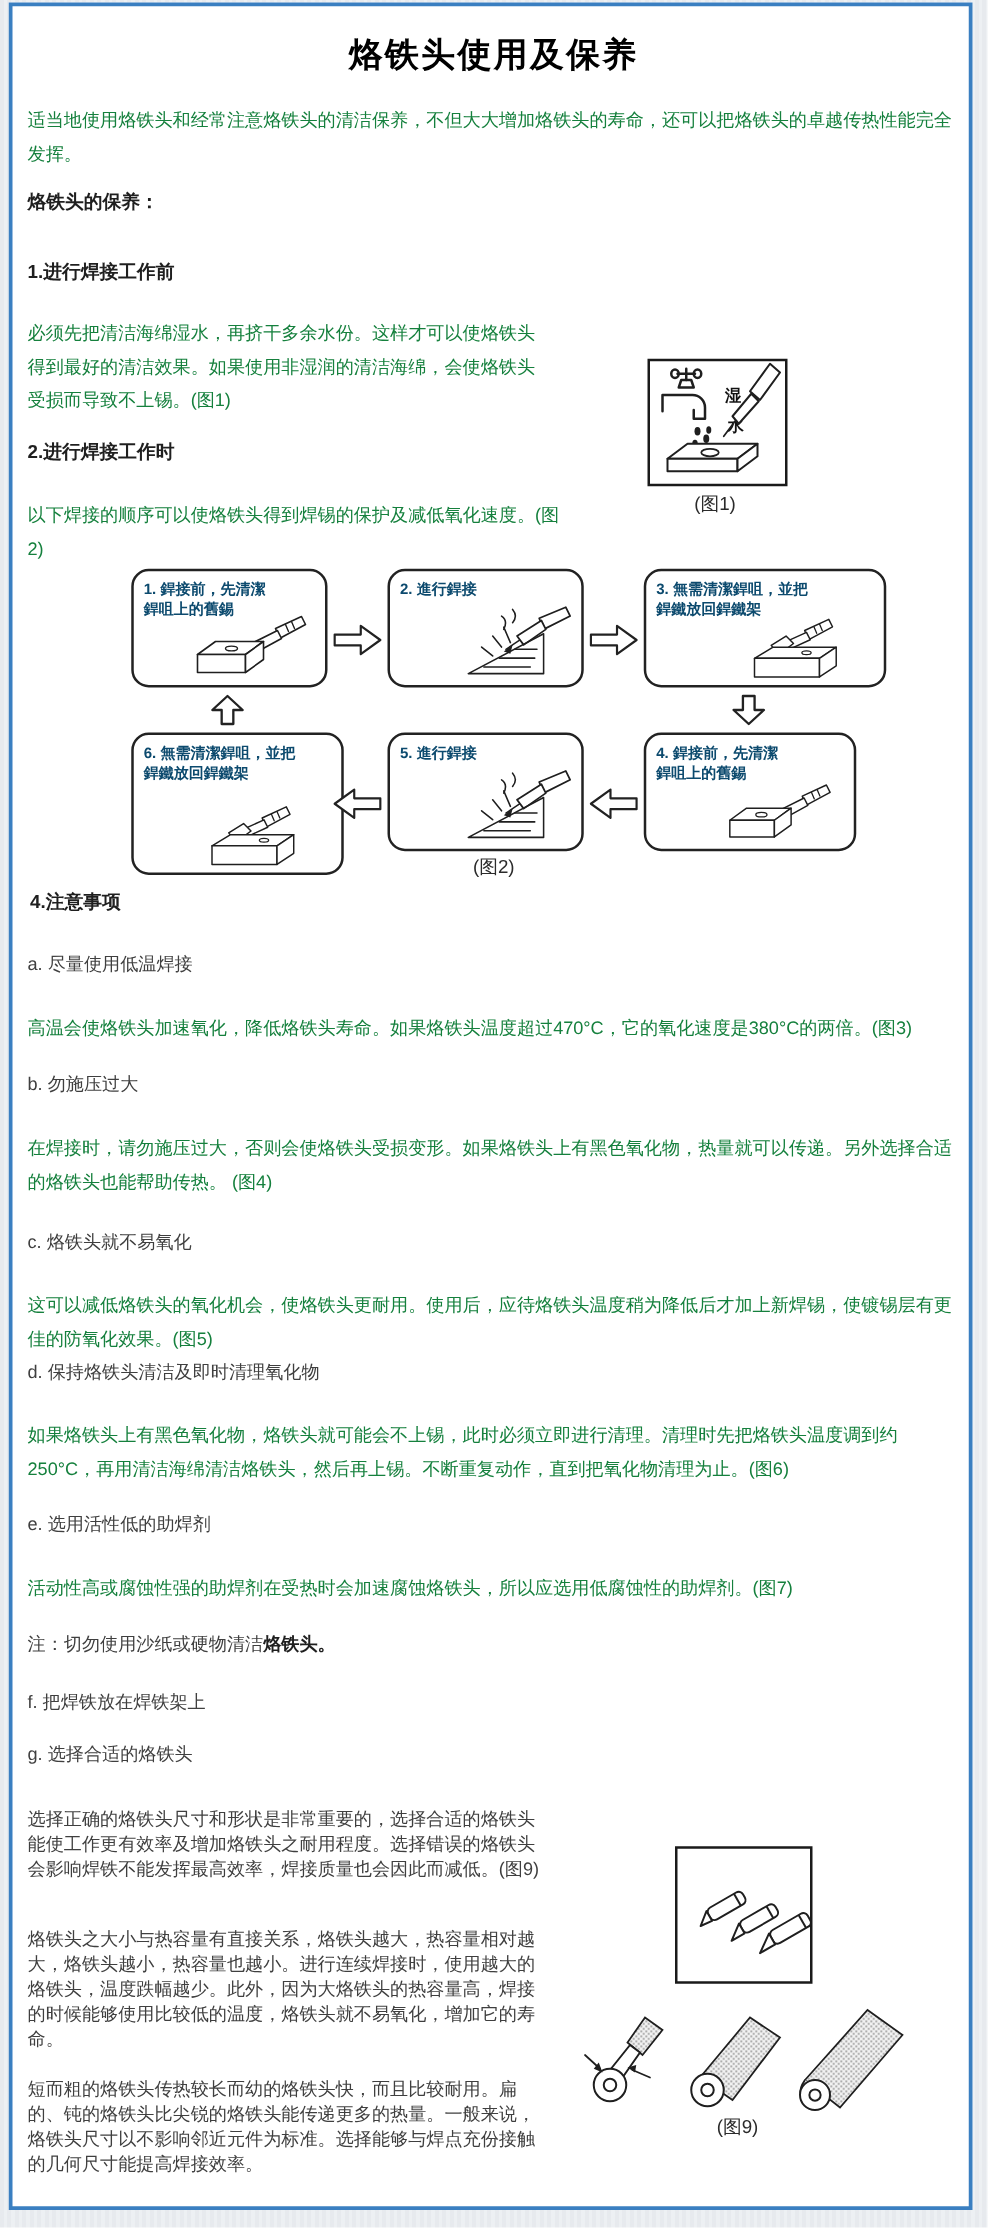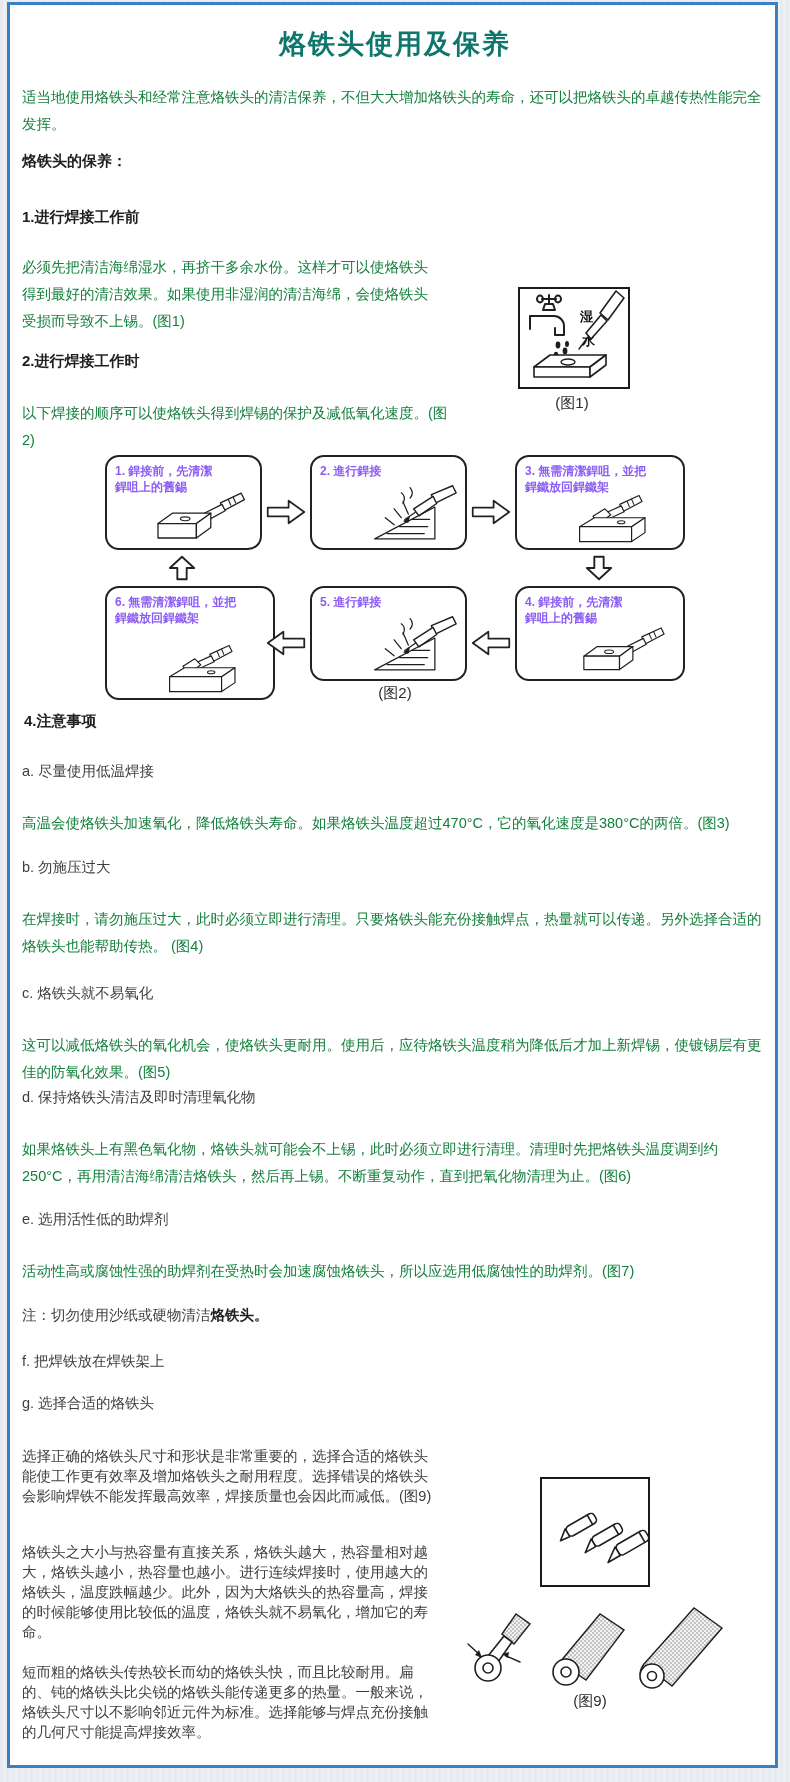--- a/index.html
+++ b/index.html
@@ -9,35 +9,35 @@
     font-family:"Liberation Sans","DejaVu Sans",sans-serif;
     color:#3f3f3f;
   }
   .card{
     position:absolute;left:7px;top:2px;width:765px;height:1760px;
     background:#ffffff;border:3px solid #3a7fc1;box-sizing:content-box;
   }
   .abs{position:absolute;}
   .title{
     left:0;top:26px;width:790px;text-align:center;
-    font-size:27px;font-weight:bold;color:#0f766e;letter-spacing:2px;
+    font-size:27px;font-weight:bold;color:#000000;letter-spacing:2px;
   }
   .para{font-size:14.5px;line-height:27px;color:#15803d;}
   .para-tight{font-size:14.5px;line-height:20px;color:#3f3f3f;}
   .h-bold{font-size:15px;font-weight:bold;color:#1f1f1f;}
   .item-label{font-size:14.5px;color:#3f3f3f;}
   .fig-frame{border:2px solid #1a1a1a;background:#fff;}
   .fig-caption{font-size:15px;color:#2b2b2b;text-align:center;}
   .flow-box{
     border:2px solid #222;border-radius:14px;background:#fff;
     box-sizing:border-box;
   }
   .flow-text{
     position:absolute;left:8px;top:6px;
-    font-size:12px;font-weight:bold;line-height:16px;color:#8b5cf6;
+    font-size:12px;font-weight:bold;line-height:16px;color:#0c4a6e;
     white-space:pre-line;
   }
   .flow-art{position:absolute;right:2px;bottom:2px;}
   .note-em{font-weight:bold;color:#1f1f1f;}
   svg{display:block;}
   .lineart{stroke:#1f1f1f;fill:none;stroke-width:2;stroke-linecap:round;stroke-linejoin:round;}
   .lineart-thin{stroke:#1f1f1f;fill:none;stroke-width:1.4;stroke-linecap:round;stroke-linejoin:round;}
   .whiteface{fill:#ffffff;stroke:#1f1f1f;stroke-width:1.6;stroke-linejoin:round;}
   .blockarrow{fill:#ffffff;stroke:#222;stroke-width:2;stroke-linejoin:round;}
 </style>
@@ -114,21 +114,21 @@
     <line class="lineart-thin" x1="74" y1="32" x2="62" y2="40"></line>
     <polygon class="lineart-thin" points="28,62 96,62 96,26"></polygon>
     <line class="lineart-thin" x1="42" y1="56" x2="84" y2="56"></line>
     <line class="lineart-thin" x1="56" y1="48" x2="88" y2="48"></line>
     <line class="lineart-thin" x1="70" y1="40" x2="90" y2="40"></line>
     <path class="lineart-thin" d="M58,38 l-8,-10 M66,34 l-6,-14 M50,46 l-10,-8"></path>
     <path class="lineart-thin" d="M60,22 q4,-8 -2,-12 M68,16 q5,-6 0,-12"></path>
     <polygon points="60,42 68,36 66,44" fill="#1f1f1f"></polygon>
   </svg>
 </div>
-<div class="abs flow-box" style="left:515px;top:455px;width:170px;height:95px;">
+<div class="abs flow-box" style="left:515px;top:455px;width:194px;height:95px;">
   <div class="flow-text">3. 無需清潔銲咀，並把
     銲鐵放回銲鐵架</div>
   <svg class="flow-art" width="130" height="52" viewBox="0 0 130 70">
     <polygon class="whiteface" points="70,14 96,2 100,10 74,24"></polygon>
     <line class="lineart-thin" x1="80" y1="10" x2="83" y2="17"></line>
     <line class="lineart-thin" x1="86" y1="7" x2="89" y2="14"></line>
     <polygon class="whiteface" points="50,26 72,16 76,24 54,34"></polygon>
     <line class="lineart-thin" x1="44" y1="32" x2="52" y2="26"></line>
     <polygon class="whiteface" points="34,30 50,20 58,28 42,40"></polygon>
     <polygon class="whiteface" points="16,44 86,44 104,32 36,32"></polygon>
@@ -207,21 +207,21 @@
   </svg>
 
 <div class="abs fig-caption" style="left:335px;top:684px;width:120px;">(图2)</div>
 
 <div class="abs h-bold" style="left:24px;top:712px;">4.注意事项</div>
 
 <div class="abs item-label" style="left:22px;top:762px;">a. 尽量使用低温焊接</div>
 <div class="abs para" style="left:22px;top:810px;width:748px;">高温会使烙铁头加速氧化，降低烙铁头寿命。如果烙铁头温度超过470°C，它的氧化速度是380°C的两倍。(图3)</div>
 
 <div class="abs item-label" style="left:22px;top:858px;">b. 勿施压过大</div>
-<div class="abs para" style="left:22px;top:906px;width:748px;">在焊接时，请勿施压过大，此时必须立即进行清理。只要烙铁头能充份接触焊点，热量就可以传递。另外选择合适的烙铁头也能帮助传热。 (图4)</div>
+<div class="abs para" style="left:22px;top:906px;width:748px;">在焊接时，请勿施压过大，否则会使烙铁头受损变形。如果烙铁头上有黑色氧化物，热量就可以传递。另外选择合适的烙铁头也能帮助传热。 (图4)</div>
 
 <div class="abs item-label" style="left:22px;top:984px;">c. 烙铁头就不易氧化</div>
 <div class="abs para" style="left:22px;top:1032px;width:748px;">这可以减低烙铁头的氧化机会，使烙铁头更耐用。使用后，应待烙铁头温度稍为降低后才加上新焊锡，使镀锡层有更佳的防氧化效果。(图5)</div>
 
 <div class="abs item-label" style="left:22px;top:1088px;">d. 保持烙铁头清洁及即时清理氧化物</div>
 <div class="abs para" style="left:22px;top:1136px;width:748px;">如果烙铁头上有黑色氧化物，烙铁头就可能会不上锡，此时必须立即进行清理。清理时先把烙铁头温度调到约250°C，再用清洁海绵清洁烙铁头，然后再上锡。不断重复动作，直到把氧化物清理为止。(图6)</div>
 
 <div class="abs item-label" style="left:22px;top:1210px;text-align:right;">e. 选用活性低的助焊剂</div>
 <div class="abs para" style="left:22px;top:1258px;width:748px;">活动性高或腐蚀性强的助焊剂在受热时会加速腐蚀烙铁头，所以应选用低腐蚀性的助焊剂。(图7)</div>
 

